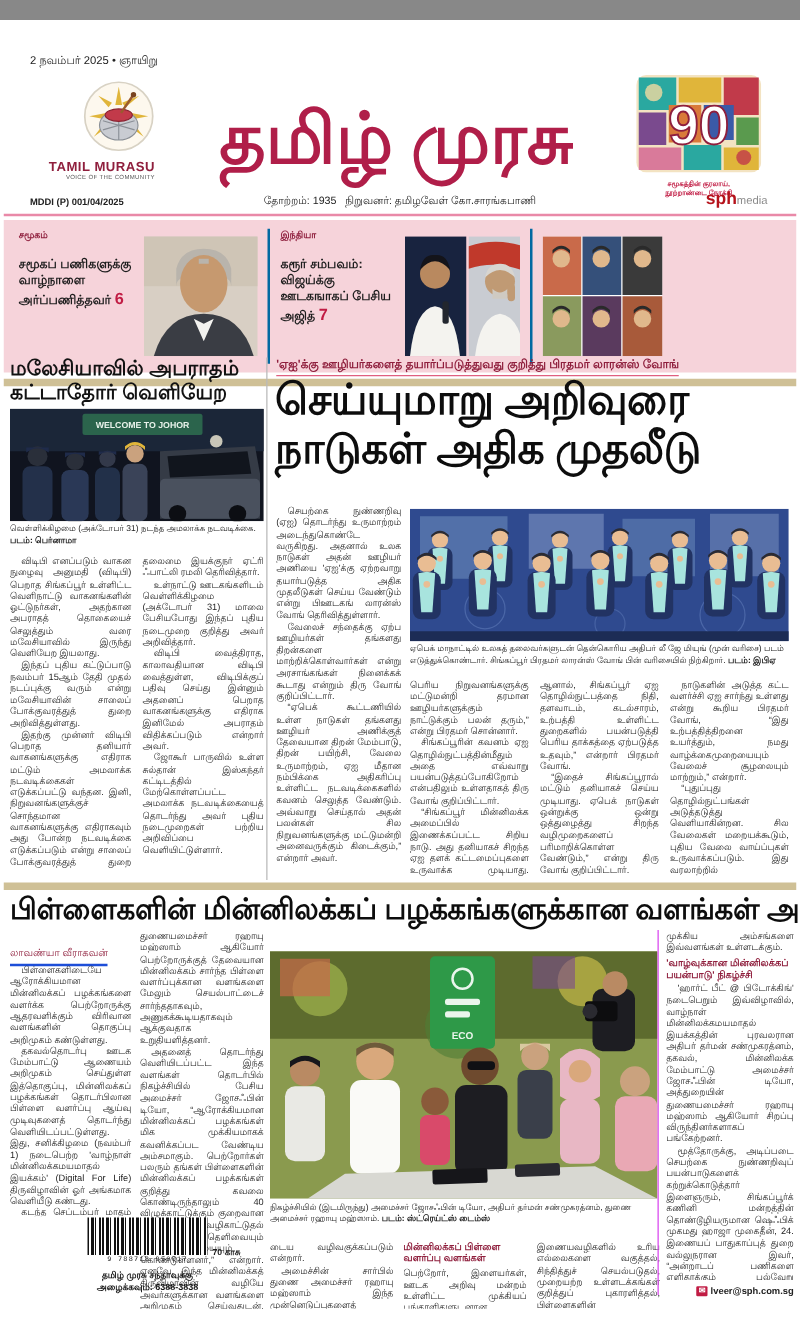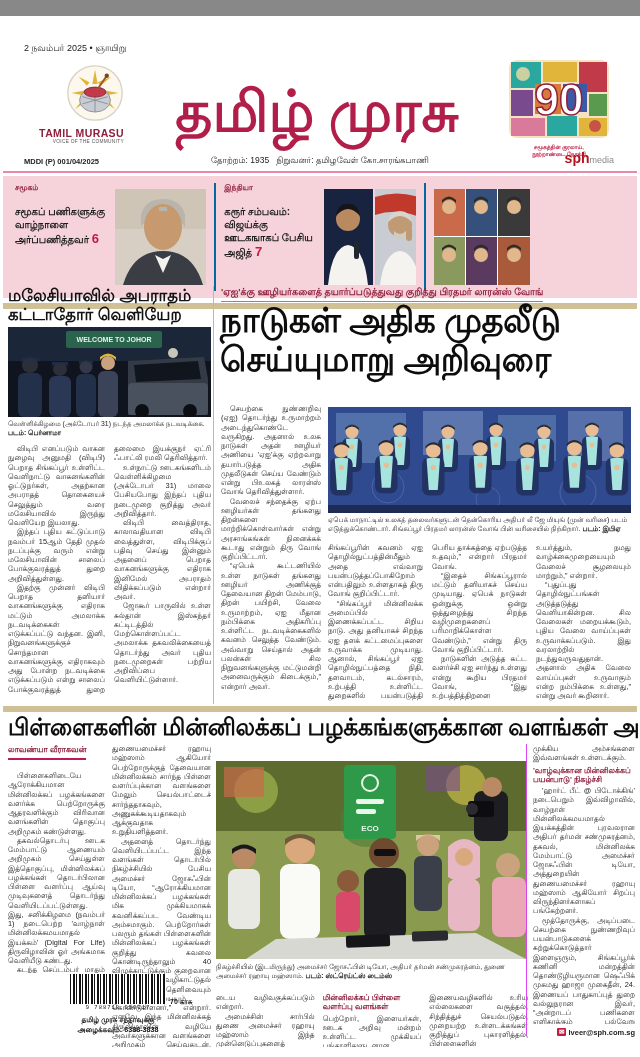--- a/index.html
+++ b/index.html
@@ -57,22 +57,22 @@
   .sr-headline{position:absolute;left:6px;top:15px;font-size:34px;font-weight:bold;color:#0d0d0d;
         line-height:1.14;letter-spacing:-.5px;white-space:nowrap;}
   .sr-col1{position:absolute;left:7px;top:118px;width:100px;height:300px;}
   .sr-photo{position:absolute;left:114px;top:121px;width:303px;height:106px;}
   .sr-caption{position:absolute;left:114px;top:230px;width:303px;}
   .sr-cols{position:absolute;left:114px;top:257px;width:303px;height:158px;column-count:3;column-gap:9px;}
 
   
   .story-bottom{left:8px;top:698px;width:627px;height:340px;}
   .sb-headline{font-size:23.5px;font-weight:bold;color:#0d0d0d;letter-spacing:-.3px;white-space:nowrap;}
-  .byline{position:absolute;left:0;top:31px;font-size:8px;font-weight:bold;color:#8f1f3d;
-        border-bottom:2px solid #be185d;padding-bottom:3px;}
+  .byline{position:absolute;left:0;top:44px;font-size:8px;font-weight:normal;color:#8f1f3d;
+        border-bottom:2px solid #1d4ed8;padding-bottom:3px;}
   .sb-col1{position:absolute;left:0;top:57px;width:97px;height:202px;}
   .sb-col2{position:absolute;left:104px;top:30px;width:99px;height:303px;}
   .sb-photo{position:absolute;left:208px;top:47px;width:310px;height:175px;}
   .sb-caption{position:absolute;left:208px;top:249px;width:310px;}
   .sb-underrow{position:absolute;left:208px;top:279px;width:312px;height:54px;display:flex;gap:8px;}
   .sb-underrow .ucol{width:99px;overflow:hidden;}
   .sb-col6{position:absolute;left:518px;top:30px;width:102px;height:292px;border-left:1px solid #d946ef;padding-left:6px;}
   .email-row{margin-top:4px;text-align:right;font-size:7.5px;font-weight:bold;color:#222;}
   .mail-ico{display:inline-block;background:#c11c44;color:#fff;font-size:6.5px;line-height:8px;
         padding:0 2px;border-radius:1px;vertical-align:1px;}
@@ -270,32 +270,32 @@
     <div class="caption sl-caption">
       <span>வெள்ளிக்கிழமை (அக்டோபர் 31) நடந்த அமலாக்க நடவடிக்கை.</span>
       <b>படம்: பெர்னாமா</b>
     </div>
     <div class="sl-body body-txt">
         <p>விடிபி எனப்படும் வாகன நுழைவு அனுமதி (விடிபி) பெறாத சிங்கப்பூர் உள்ளிட்ட வெளிநாட்டு வாகனங்களின் ஓட்டுநர்கள், அதற்கான அபராதத் தொகையைச் செலுத்தும் வரை மலேசியாவில் இருந்து வெளியேற இயலாது.</p>
         <p>இந்தப் புதிய கட்டுப்பாடு நவம்பர் 15ஆம் தேதி முதல் நடப்புக்கு வரும் என்று மலேசியாவின் சாலைப் போக்குவரத்துத் துறை அறிவித்துள்ளது.</p>
         <p>இதற்கு முன்னர் விடிபி பெறாத தனியார் வாகனங்களுக்கு எதிராக மட்டும் அமலாக்க நடவடிக்கைகள் எடுக்கப்பட்டு வந்தன. இனி, நிறுவனங்களுக்குச் சொந்தமான வாகனங்களுக்கு எதிராகவும் அது போன்ற நடவடிக்கை எடுக்கப்படும் என்று சாலைப் போக்குவரத்துத் துறை தலைமை இயக்குநர் ஏட்ரி ஃபாட்லி ரமலி தெரிவித்தார்.</p>
         <p>உள்நாட்டு ஊடகங்களிடம் வெள்ளிக்கிழமை (அக்டோபர் 31) மாலை பேசியபோது இந்தப் புதிய நடைமுறை குறித்து அவர் அறிவித்தார்.</p>
         <p>விடிபி வைத்திராத, காலாவதியான விடிபி வைத்துள்ள, விடிபிக்குப் பதிவு செய்து இன்னும் அதனைப் பெறாத வாகனங்களுக்கு எதிராக இனிமேல் அபராதம் விதிக்கப்படும் என்றார் அவர்.</p>
-        <p>ஜோகூர் பாருவில் உள்ள சுல்தான் இஸ்கந்தர் கட்டிடத்தில் மேற்கொள்ளப்பட்ட அமலாக்க தகவலிக்கையைத் தொடர்ந்து அவர் புதிய நடைமுறைகள் பற்றிய அறிவிப்பை வெளியிட்டுள்ளார்.</p>
+        <p>ஜோகூர் பாருவில் உள்ள சுல்தான் இஸ்கந்தர் கட்டிடத்தில் மேற்கொள்ளப்பட்ட அமலாக்க நடவடிக்கையைத் தொடர்ந்து அவர் புதிய நடைமுறைகள் பற்றிய அறிவிப்பை வெளியிட்டுள்ளார்.</p>
       </div>
   </article>
 
   <article class="abs story-right" style="height:418px">
     <div class="sr-kicker">'ஏஐ'க்கு ஊழியர்களைத் தயார்ப்படுத்துவது குறித்து பிரதமர் லாரன்ஸ் வோங்</div>
     <h1 class="sr-headline" style="margin:0">
+      <div>செய்யுமாறு அறிவுரை</div>
       <div>நாடுகள் அதிக முதலீடு</div>
-      <div>செய்யுமாறு அறிவுரை</div>
     </h1>
     <div class="sr-col1 body-txt">
-        <p>செயற்கை நுண்ணறிவு (ஏஐ) தொடர்ந்து உருமாற்றம் அடைந்துகொண்டே வருகிறது. அதனால் உலக நாடுகள் அதன் ஊழியர் அணியை 'ஏஐ'க்கு ஏற்றவாறு தயார்படுத்த அதிக முதலீடுகள் செய்ய வேண்டும் என்று பிஉலகத் லாரன்ஸ் வோங் தெரிவித்துள்ளார்.</p>
+        <p>செயற்கை நுண்ணறிவு (ஏஐ) தொடர்ந்து உருமாற்றம் அடைந்துகொண்டே வருகிறது. அதனால் உலக நாடுகள் அதன் ஊழியர் அணியை 'ஏஐ'க்கு ஏற்றவாறு தயார்படுத்த அதிக முதலீடுகள் செய்ய வேண்டும் என்று பிஊடகங் லாரன்ஸ் வோங் தெரிவித்துள்ளார்.</p>
         <p>வேலைச் சந்தைக்கு ஏற்ப ஊழியர்கள் தங்களது திறன்களை மாற்றிக்கொள்வார்கள் என்று அரசாங்கங்கள் நினைக்கக் கூடாது என்றும் திரு வோங் குறிப்பிட்டார்.</p>
         <p>“ஏபெக் கூட்டணியில் உள்ள நாடுகள் தங்களது ஊழியர் அணிக்குத் தேவையான திறன் மேம்பாடு, திறன் பயிற்சி, வேலை உருமாற்றம், ஏஐ மீதான நம்பிக்கை அதிகரிப்பு உள்ளிட்ட நடவடிக்கைகளில் கவனம் செலுத்த வேண்டும். அவ்வாறு செய்தால் அதன் பலன்கள் சில நிறுவனங்களுக்கு மட்டுமன்றி அனைவருக்கும் கிடைக்கும்,” என்றார் அவர்.</p>
       </div>
     <div class="sr-photo">
       <svg width="303" height="106" viewBox="0 0 303 106">
         <defs>
           <g id="apec-person">
             <circle cx="10" cy="7" r="6.5" fill="#e9bd93"></circle>
             <path d="M3 5 Q10 -2 17 5 L17 3 Q10 -4 3 3Z" fill="#2b2b33"></path>
             <rect x="0" y="13" width="20" height="34" rx="6" fill="#223363"></rect>
@@ -327,20 +327,21 @@
             <use href="#apec-person" x="248" y="32"></use>
         </g>
         <rect x="0" y="98" width="303" height="8" fill="#1c2c55"></rect>
       </svg>
     </div>
     <div class="caption sr-caption">
       <span>ஏபெக் மாநாட்டில் உலகத் தலைவர்களுடன் தென்கொரிய அதிபர் லீ ஜே மியுங் (முன் வரிசை) படம் எடுத்துக்கொண்டார். சிங்கப்பூர் பிரதமர் லாரன்ஸ் வோங் பின் வரிசையில் நிற்கிறார்.</span>
       <b>படம்: இபிஏ</b>
     </div>
     <div class="sr-cols body-txt cont">
+        <p>பெரிய நிறுவனங்களுக்கு மட்டுமன்றி தரமான ஊழியர்களுக்கும் நாட்டுக்கும் பலன் தரும்,” என்று பிரதமர் சொன்னார்.</p>
         <p>சிங்கப்பூரின் கவனம் ஏஐ தொழில்நுட்பத்தின்மீதும் அதை எவ்வாறு பயன்படுத்தப்போகிறோம் என்பதிலும் உள்ளதாகத் திரு வோங் குறிப்பிட்டார்.</p>
         <p>“சிங்கப்பூர் மின்னிலக்க அமைப்பில் இணைக்கப்பட்ட சிறிய நாடு. அது தனியாகச் சிறந்த ஏஐ தளக் கட்டமைப்புகளை உருவாக்க முடியாது. ஆனால், சிங்கப்பூர் ஏஐ தொழில்நுட்பத்தை நிதி, தளவாடம், கடல்சாரம், உற்பத்தி உள்ளிட்ட துறைகளில் பயன்படுத்தி பெரிய தாக்கத்தை ஏற்படுத்த உதவும்,” என்றார் பிரதமர் வோங்.</p>
         <p>“இதைச் சிங்கப்பூரால் மட்டும் தனியாகச் செய்ய முடியாது. ஏபெக் நாடுகள் ஒன்றுக்கு ஒன்று ஒத்துழைத்து சிறந்த வழிமுறைகளைப் பரிமாறிக்கொள்ள வேண்டும்,” என்று திரு வோங் குறிப்பிட்டார்.</p>
         <p>நாடுகளின் அடுத்த கட்ட வளர்ச்சி ஏஐ சார்ந்து உள்ளது என்று கூறிய பிரதமர் வோங், “இது உற்பத்தித்திறனை உயர்த்தும், நமது வாழ்க்கைமுறையையும் வேலைச் சூழலையும் மாற்றும்,” என்றார்.</p>
         <p>“புதுப்புது தொழில்நுட்பங்கள் அடுத்தடுத்து வெளியாகின்றன. சில வேலைகள் மறையக்கூடும், புதிய வேலை வாய்ப்புகள் உருவாக்கப்படும். இது வரலாற்றில் நடந்துவருவதுதான். அதனால் அதிக வேலை வாய்ப்புகள் உருவாகும் என்ற நம்பிக்கை உள்ளது,” என்று அவர் கூறினார்.</p>
       </div>
   </article>
 
   <div class="abs gold-bar" style="top:690px"></div>
 

